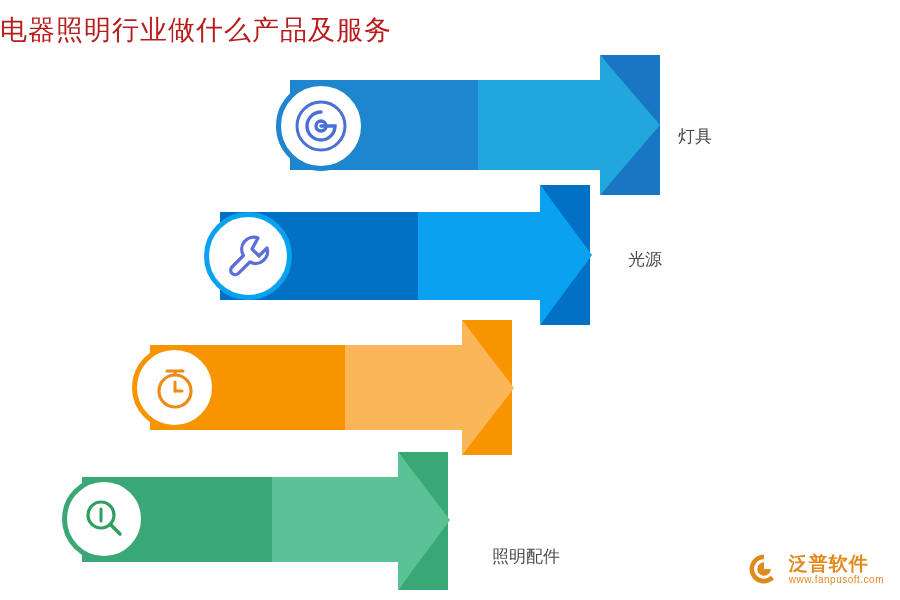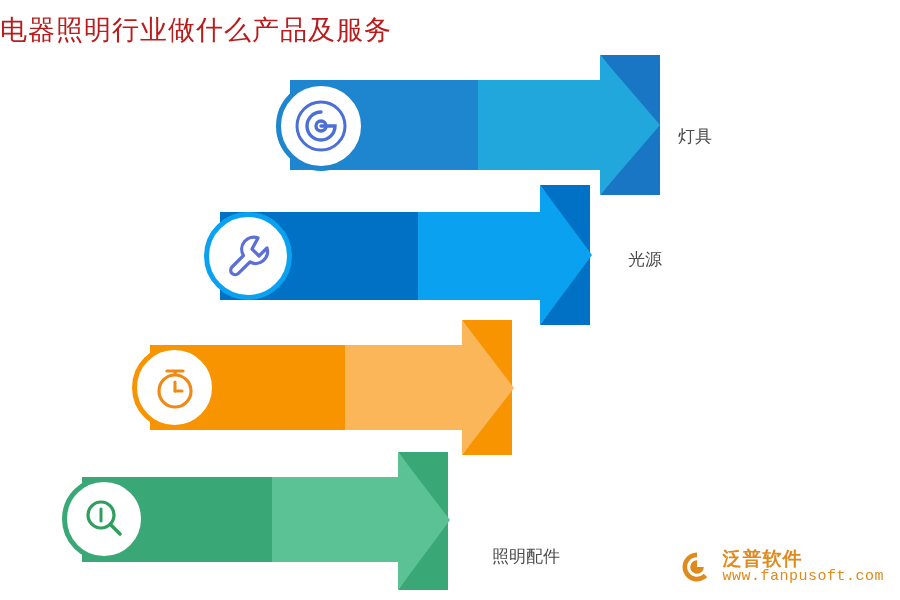--- a/index.html
+++ b/index.html
@@ -71,23 +71,23 @@
     line-height: 1.12;
   }
   .wm-main {
     font-size: 19px;
     color: #e08a1e;
     font-family: "DejaVu Sans", "Liberation Sans", sans-serif;
     font-weight: bold;
     letter-spacing: 1px;
   }
   .wm-sub {
-    font-size: 15px;
+    font-size: 10px;
     color: #e08a1e;
-    font-family: Liberation Mono, monospace;
+    font-family: Liberation Sans, sans-serif;
     letter-spacing: 0.5px;
   }
 </style>
 </head>
 <body>
 
 <div id="stage">
 
   <div class="title">电器照明行业做什么产品及服务</div>
 

